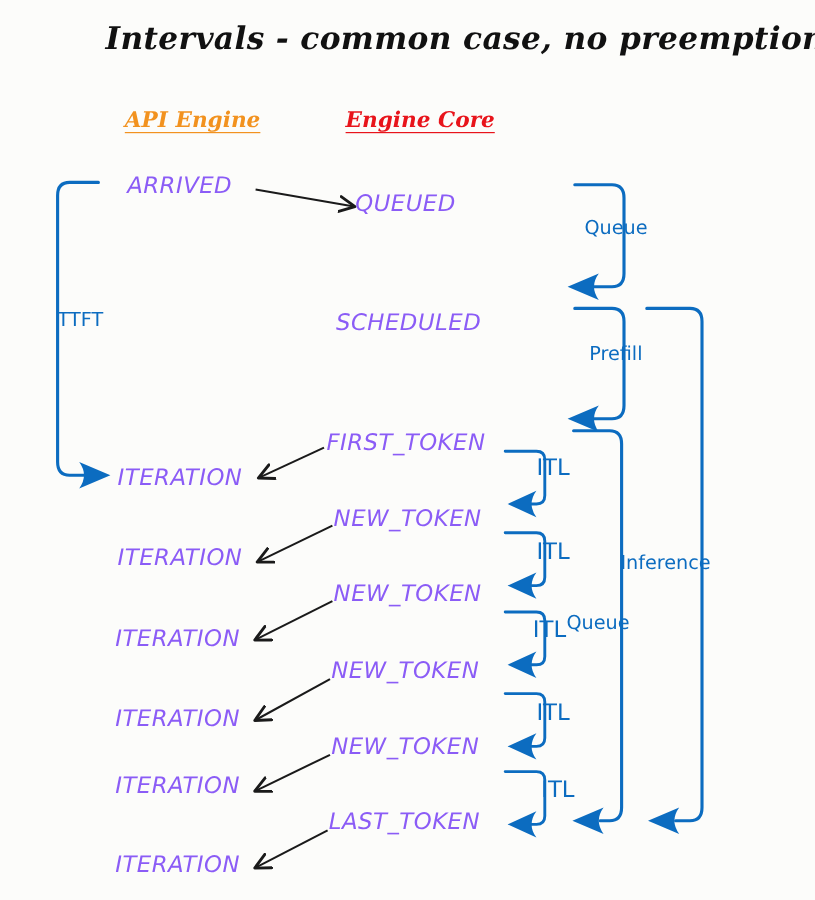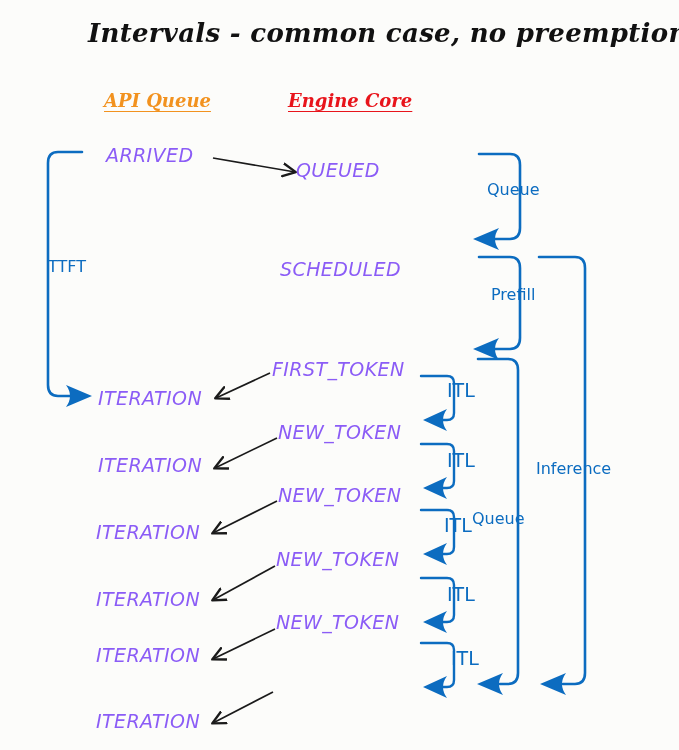--- a/index.html
+++ b/index.html
@@ -103,44 +103,45 @@
       <path d="M447,409 L423,420 L447,431 Q439,420 447,409 Z"></path>
       <path d="M447,477 L423,488 L447,499 Q439,488 447,477 Z"></path>
       <path d="M447,543 L423,554 L447,565 Q439,554 447,543 Z"></path>
       <path d="M447,611 L423,622 L447,633 Q439,622 447,611 Z"></path>
       <path d="M447,676 L423,687 L447,698 Q439,687 447,676 Z"></path>
     </g>
   </svg>
 
   <div class="lbl title" style="left:88px;top:20px;">Intervals - common case, no preemptions</div>
 
-  <div class="lbl colhead head-api" style="left:104px;top:92px;">API Queue</div>
+  <div class="lbl colhead head-api" style="left:104px;top:92px;">API Engine</div>
   <div class="lbl colhead head-engine" style="left:288px;top:92px;">Engine Core</div>
 
   <div class="lbl state api" style="left:106px;top:146px;">ARRIVED</div>
   <div class="lbl state api" style="left:98px;top:389px;">ITERATION</div>
   <div class="lbl state api" style="left:98px;top:456px;">ITERATION</div>
   <div class="lbl state api" style="left:96px;top:523px;">ITERATION</div>
   <div class="lbl state api" style="left:96px;top:590px;">ITERATION</div>
   <div class="lbl state api" style="left:96px;top:646px;">ITERATION</div>
   <div class="lbl state api" style="left:96px;top:712px;">ITERATION</div>
 
   <div class="lbl state engine" style="left:296px;top:161px;">QUEUED</div>
   <div class="lbl state engine" style="left:272px;top:360px;">FIRST_TOKEN</div>
   <div class="lbl state engine" style="left:280px;top:260px;">SCHEDULED</div>
   <div class="lbl state engine" style="left:278px;top:423px;">NEW_TOKEN</div>
   <div class="lbl state engine" style="left:278px;top:486px;">NEW_TOKEN</div>
   <div class="lbl state engine" style="left:276px;top:550px;">NEW_TOKEN</div>
   <div class="lbl state engine" style="left:276px;top:613px;">NEW_TOKEN</div>
+  <div class="lbl state engine" style="left:274px;top:676px;">LAST_TOKEN</div>
 
   <div class="lbl blue blue-lg" style="left:20px;top:259px;margin-left:28px;">TTFT</div>
   <div class="lbl blue blue-lg" style="left:487px;top:182px;">Queue</div>
   <div class="lbl blue blue-lg" style="left:491px;top:287px;">Prefill</div>
   <div class="lbl blue blue-lg" style="left:472px;top:511px;">Queue</div>
-  <div class="lbl blue blue-lg" style="left:536px;top:461px;text-align:center;">Inference</div>
+  <div class="lbl blue blue-lg" style="left:517px;top:461px;text-align:center;">Inference</div>
 
   <div class="lbl blue blue-sm" style="left:427px;top:381px;">ITL</div>
   <div class="lbl blue blue-sm" style="left:427px;top:451px;">ITL</div>
   <div class="lbl blue blue-sm" style="left:424px;top:516px;">ITL</div>
   <div class="lbl blue blue-sm" style="left:427px;top:585px;">ITL</div>
   <div class="lbl blue blue-sm" style="left:431px;top:649px;">ITL</div>
 
 </div>
 
 </body></html>

